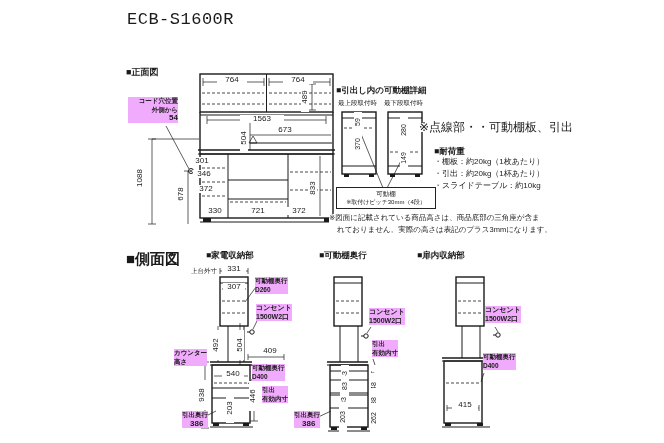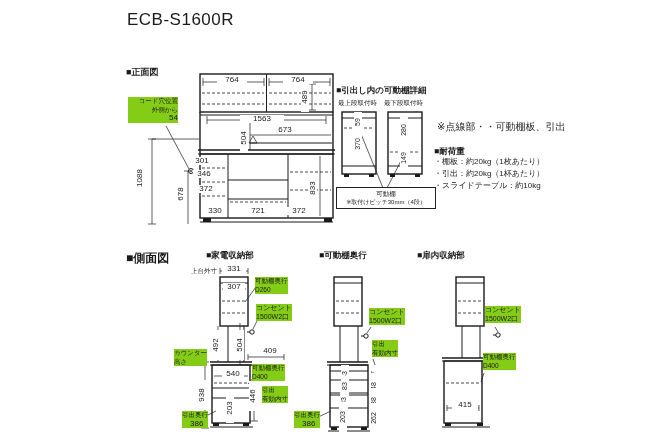--- a/index.html
+++ b/index.html
@@ -1,28 +1,28 @@
 <!DOCTYPE html>
 <html><head>
 <meta charset="utf-8">
 <style>
   html,body{margin:0;padding:0;background:#fff;}
   .page{position:relative;width:664px;height:443px;background:#fff;overflow:hidden;
         font-family:"Liberation Sans","DejaVu Sans",sans-serif;color:#1a1a1a;}
-  .model{position:absolute;font-family:Liberation Sans, sans-serif;
+  .model{position:absolute;font-family:Liberation Mono, monospace;
          font-size:17px;letter-spacing:.5px;}
   .badge{position:absolute;background:#c9c9c9;color:#2a2a2a;font-size:8.5px;
          line-height:20px;height:20px;padding:0 10px;white-space:nowrap;}
   .t{position:absolute;font-weight:bold;font-size:8.5px;white-space:nowrap;}
   .d{position:absolute;font-size:8px;line-height:8px;height:8px;text-align:center;
      background:#fff;white-space:nowrap;}
   .rot{transform:rotate(-90deg);}
   .f7{font-size:7px;}
   .jp{position:absolute;font-size:6.5px;line-height:8.5px;white-space:nowrap;background:#fff;}
-  .jp div{background:#84cc16;}
+  .jp div{background:#f0abfc;font-weight:bold;}
   .notebox{position:absolute;border:1px solid #222;text-align:center;background:#fff;
            font-size:6.5px;line-height:8px;padding:2px 1px;}
   .loads{position:absolute;font-size:8px;line-height:12px;white-space:nowrap;}
   svg{position:absolute;stroke:#1a1a1a;fill:none;}
   svg .s1{stroke-width:1.4;}
   svg .s2{stroke-width:1;}
   svg .s3{stroke-width:.7;}
   svg .dsh{stroke-width:.8;stroke-dasharray:3,2;}
   svg .fill{fill:#1a1a1a;stroke:none;}
 </style>
@@ -140,29 +140,31 @@
   <span class="d rot f7" style="left:348px;top:118px;width:20px">59</span>
   <span class="d rot f7" style="left:343px;top:140px;width:30px">370</span>
   <span class="d rot f7" style="left:389px;top:126px;width:30px">280</span>
   <span class="d rot f7" style="left:394px;top:154px;width:20px">149</span>
 
   <div class="notebox" style="left:336px;top:187px;width:96px">
     <div>可動棚</div>
     <div style="font-size:6px">※取付けピッチ30mm（4段）</div>
   </div>
 
-  <div class="jp" style="left:437px;top:123px;font-size:10px">※点線部・・可動棚板、引出</div>
+  <div class="jp" style="left:419px;top:123px;font-size:12px">※点線部・・可動棚板、引出</div>
   <div class="t" style="left:434px;top:146px">■耐荷重</div>
   <div class="loads" style="left:434px;top:156px">
     <div>・棚板：約20kg（1枚あたり）</div>
     <div>・引出：約20kg（1杯あたり）</div>
     <div>・スライドテーブル：約10kg</div>
   </div>
-
-  <div class="t" style="left:126px;top:250px;font-size:12px">■側面図</div>
+  <div class="jp" style="left:329px;top:214px;font-size:7.5px">※図面に記載されている商品高さは、商品底部の三角座が含ま</div>
+  <div class="jp" style="left:337px;top:226px;font-size:7.5px">れておりません。実際の高さは表記のプラス3mmになります。</div>
+
+  <div class="t" style="left:126px;top:250px;font-size:15px">■側面図</div>
   <div class="t" style="left:206px;top:250px">■家電収納部</div>
   <div class="t" style="left:319px;top:250px">■可動棚奥行</div>
   <div class="t" style="left:417px;top:250px">■扉内収納部</div>
 
   <svg style="left:140px;top:263px" width="380" height="178" viewBox="0 0 380 178">
 
     <line class="s3" x1="80" y1="8" x2="108" y2="8"></line>
     <line class="s3" x1="80" y1="5" x2="80" y2="11"></line>
       <line class="s3" x1="108" y1="5" x2="108" y2="11"></line>
     <rect class="s1" x="80" y="14" width="28" height="49"></rect>

